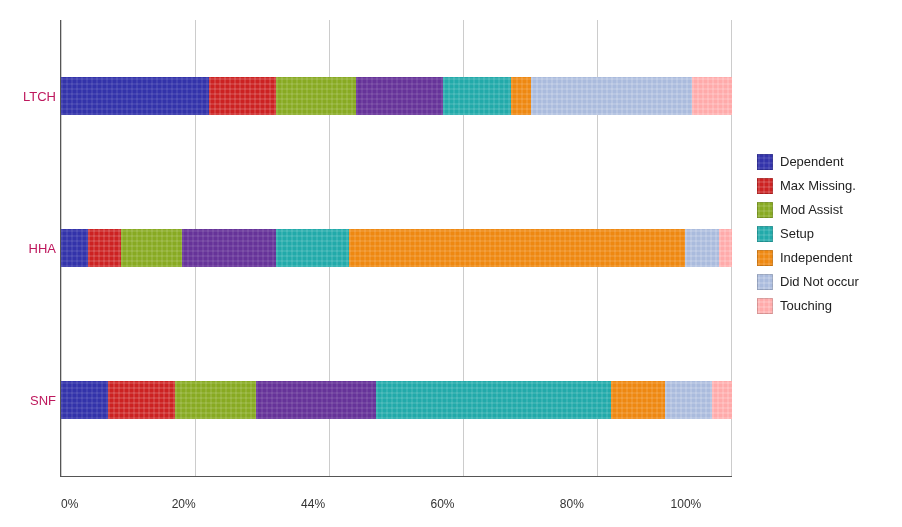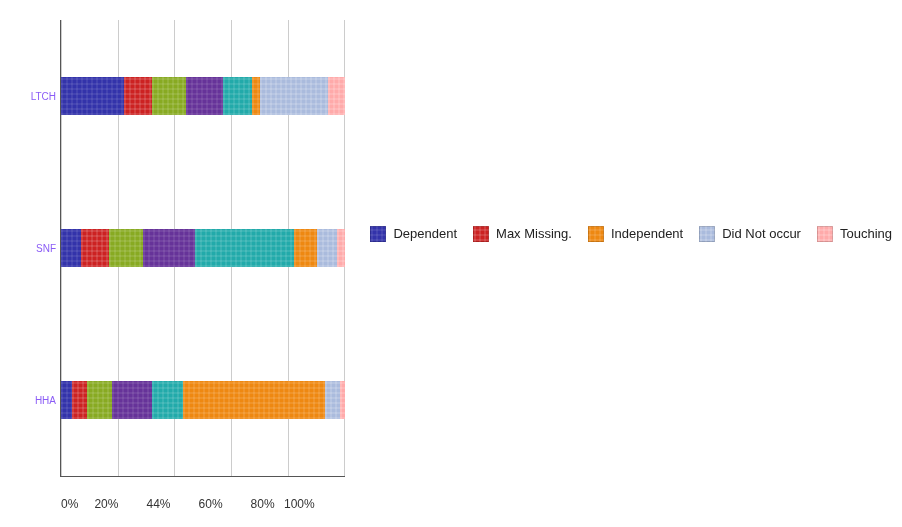--- a/index.html
+++ b/index.html
@@ -43,22 +43,22 @@
       display: flex;
       align-items: center;
       height: 60px;
       position: relative;
     }
     .bar-label {
       position: absolute;
       left: -55px;
       width: 50px;
       text-align: right;
-      font-size: 10px;
-      color: #8b5cf6;
+      font-size: 13px;
+      color: #be185d;
     }
     .bar-stack {
       display: flex;
       height: 38px;
       width: 100%;
     }
     .bar-segment {
       height: 100%;
     }
     .x-axis-labels {
@@ -69,24 +69,25 @@
       display: flex;
       justify-content: space-between;
     }
     .x-label {
       font-size: 12px;
       color: #333;
       transform: translateX(-50%);
     }
     .legend {
       display: flex;
+      flex-direction: column;
       justify-content: center;
       padding-left: 25px;
       padding-bottom: 30px;
-      gap: 16px;
+      gap: 8px;
       min-width: 160px;
     }
     .legend-item {
       display: flex;
       align-items: center;
       gap: 7px;
     }
     .legend-color {
       width: 16px;
       height: 16px;
@@ -130,45 +131,45 @@
             <div class="bar-segment seg-max-assist" style="width: 10%;"></div>
             <div class="bar-segment seg-mod-assist" style="width: 12%;"></div>
             <div class="bar-segment seg-superv" style="width: 13%;"></div>
             <div class="bar-segment seg-setup" style="width: 10%;"></div>
             <div class="bar-segment seg-independent" style="width: 3%;"></div>
             <div class="bar-segment seg-did-not" style="width: 24%;"></div>
             <div class="bar-segment seg-missing" style="width: 6%;"></div>
           </div>
         </div>
         <div class="bar-row">
+          <div class="bar-label">HHA</div>
+          <div class="bar-stack">
+            <div class="bar-segment seg-dependent" style="width: 4%;"></div>
+            <div class="bar-segment seg-max-assist" style="width: 5%;"></div>
+            <div class="bar-segment seg-mod-assist" style="width: 9%;"></div>
+            <div class="bar-segment seg-superv" style="width: 14%;"></div>
+            <div class="bar-segment seg-setup" style="width: 11%;"></div>
+            <div class="bar-segment seg-independent" style="width: 50%;"></div>
+            <div class="bar-segment seg-did-not" style="width: 5%;"></div>
+            <div class="bar-segment seg-missing" style="width: 2%;"></div>
+          </div>
+        </div>
+        <div class="bar-row">
           <div class="bar-label">SNF</div>
           <div class="bar-stack">
             <div class="bar-segment seg-dependent" style="width: 7%;"></div>
             <div class="bar-segment seg-max-assist" style="width: 10%;"></div>
             <div class="bar-segment seg-mod-assist" style="width: 12%;"></div>
             <div class="bar-segment seg-superv" style="width: 18%;"></div>
             <div class="bar-segment seg-setup" style="width: 35%;"></div>
             <div class="bar-segment seg-independent" style="width: 8%;"></div>
             <div class="bar-segment seg-did-not" style="width: 7%;"></div>
             <div class="bar-segment seg-missing" style="width: 3%;"></div>
           </div>
         </div>
-        <div class="bar-row">
-          <div class="bar-label">HHA</div>
-          <div class="bar-stack">
-            <div class="bar-segment seg-dependent" style="width: 4%;"></div>
-            <div class="bar-segment seg-max-assist" style="width: 5%;"></div>
-            <div class="bar-segment seg-mod-assist" style="width: 9%;"></div>
-            <div class="bar-segment seg-superv" style="width: 14%;"></div>
-            <div class="bar-segment seg-setup" style="width: 11%;"></div>
-            <div class="bar-segment seg-independent" style="width: 50%;"></div>
-            <div class="bar-segment seg-did-not" style="width: 5%;"></div>
-            <div class="bar-segment seg-missing" style="width: 2%;"></div>
-          </div>
-        </div>
       </div>
 
     <div class="x-axis-labels" id="x-labels-container">
     <span class="x-label" style="transform: translateX(0px);">0%</span>
         <span class="x-label">20%</span>
         <span class="x-label">44%</span>
         <span class="x-label">60%</span>
         <span class="x-label">80%</span>
         <span class="x-label" style="transform: translateX(-100%); text-align: center;">100%</span>
       </div>
@@ -177,20 +178,28 @@
   <div class="legend" id="legend-container">
   <div class="legend-item">
         <div class="legend-color seg-dependent"></div>
         <span class="legend-label">Dependent</span>
       </div>
       <div class="legend-item">
         <div class="legend-color seg-max-assist"></div>
         <span class="legend-label">Max Missing.</span>
       </div>
       <div class="legend-item">
+        <div class="legend-color seg-mod-assist"></div>
+        <span class="legend-label">Mod Assist</span>
+      </div>
+      <div class="legend-item">
+        <div class="legend-color seg-setup"></div>
+        <span class="legend-label">Setup</span>
+      </div>
+      <div class="legend-item">
         <div class="legend-color seg-independent"></div>
         <span class="legend-label">Independent</span>
       </div>
       <div class="legend-item">
         <div class="legend-color seg-did-not"></div>
         <span class="legend-label">Did Not occur</span>
       </div>
       <div class="legend-item">
         <div class="legend-color seg-missing"></div>
         <span class="legend-label">Touching</span>

